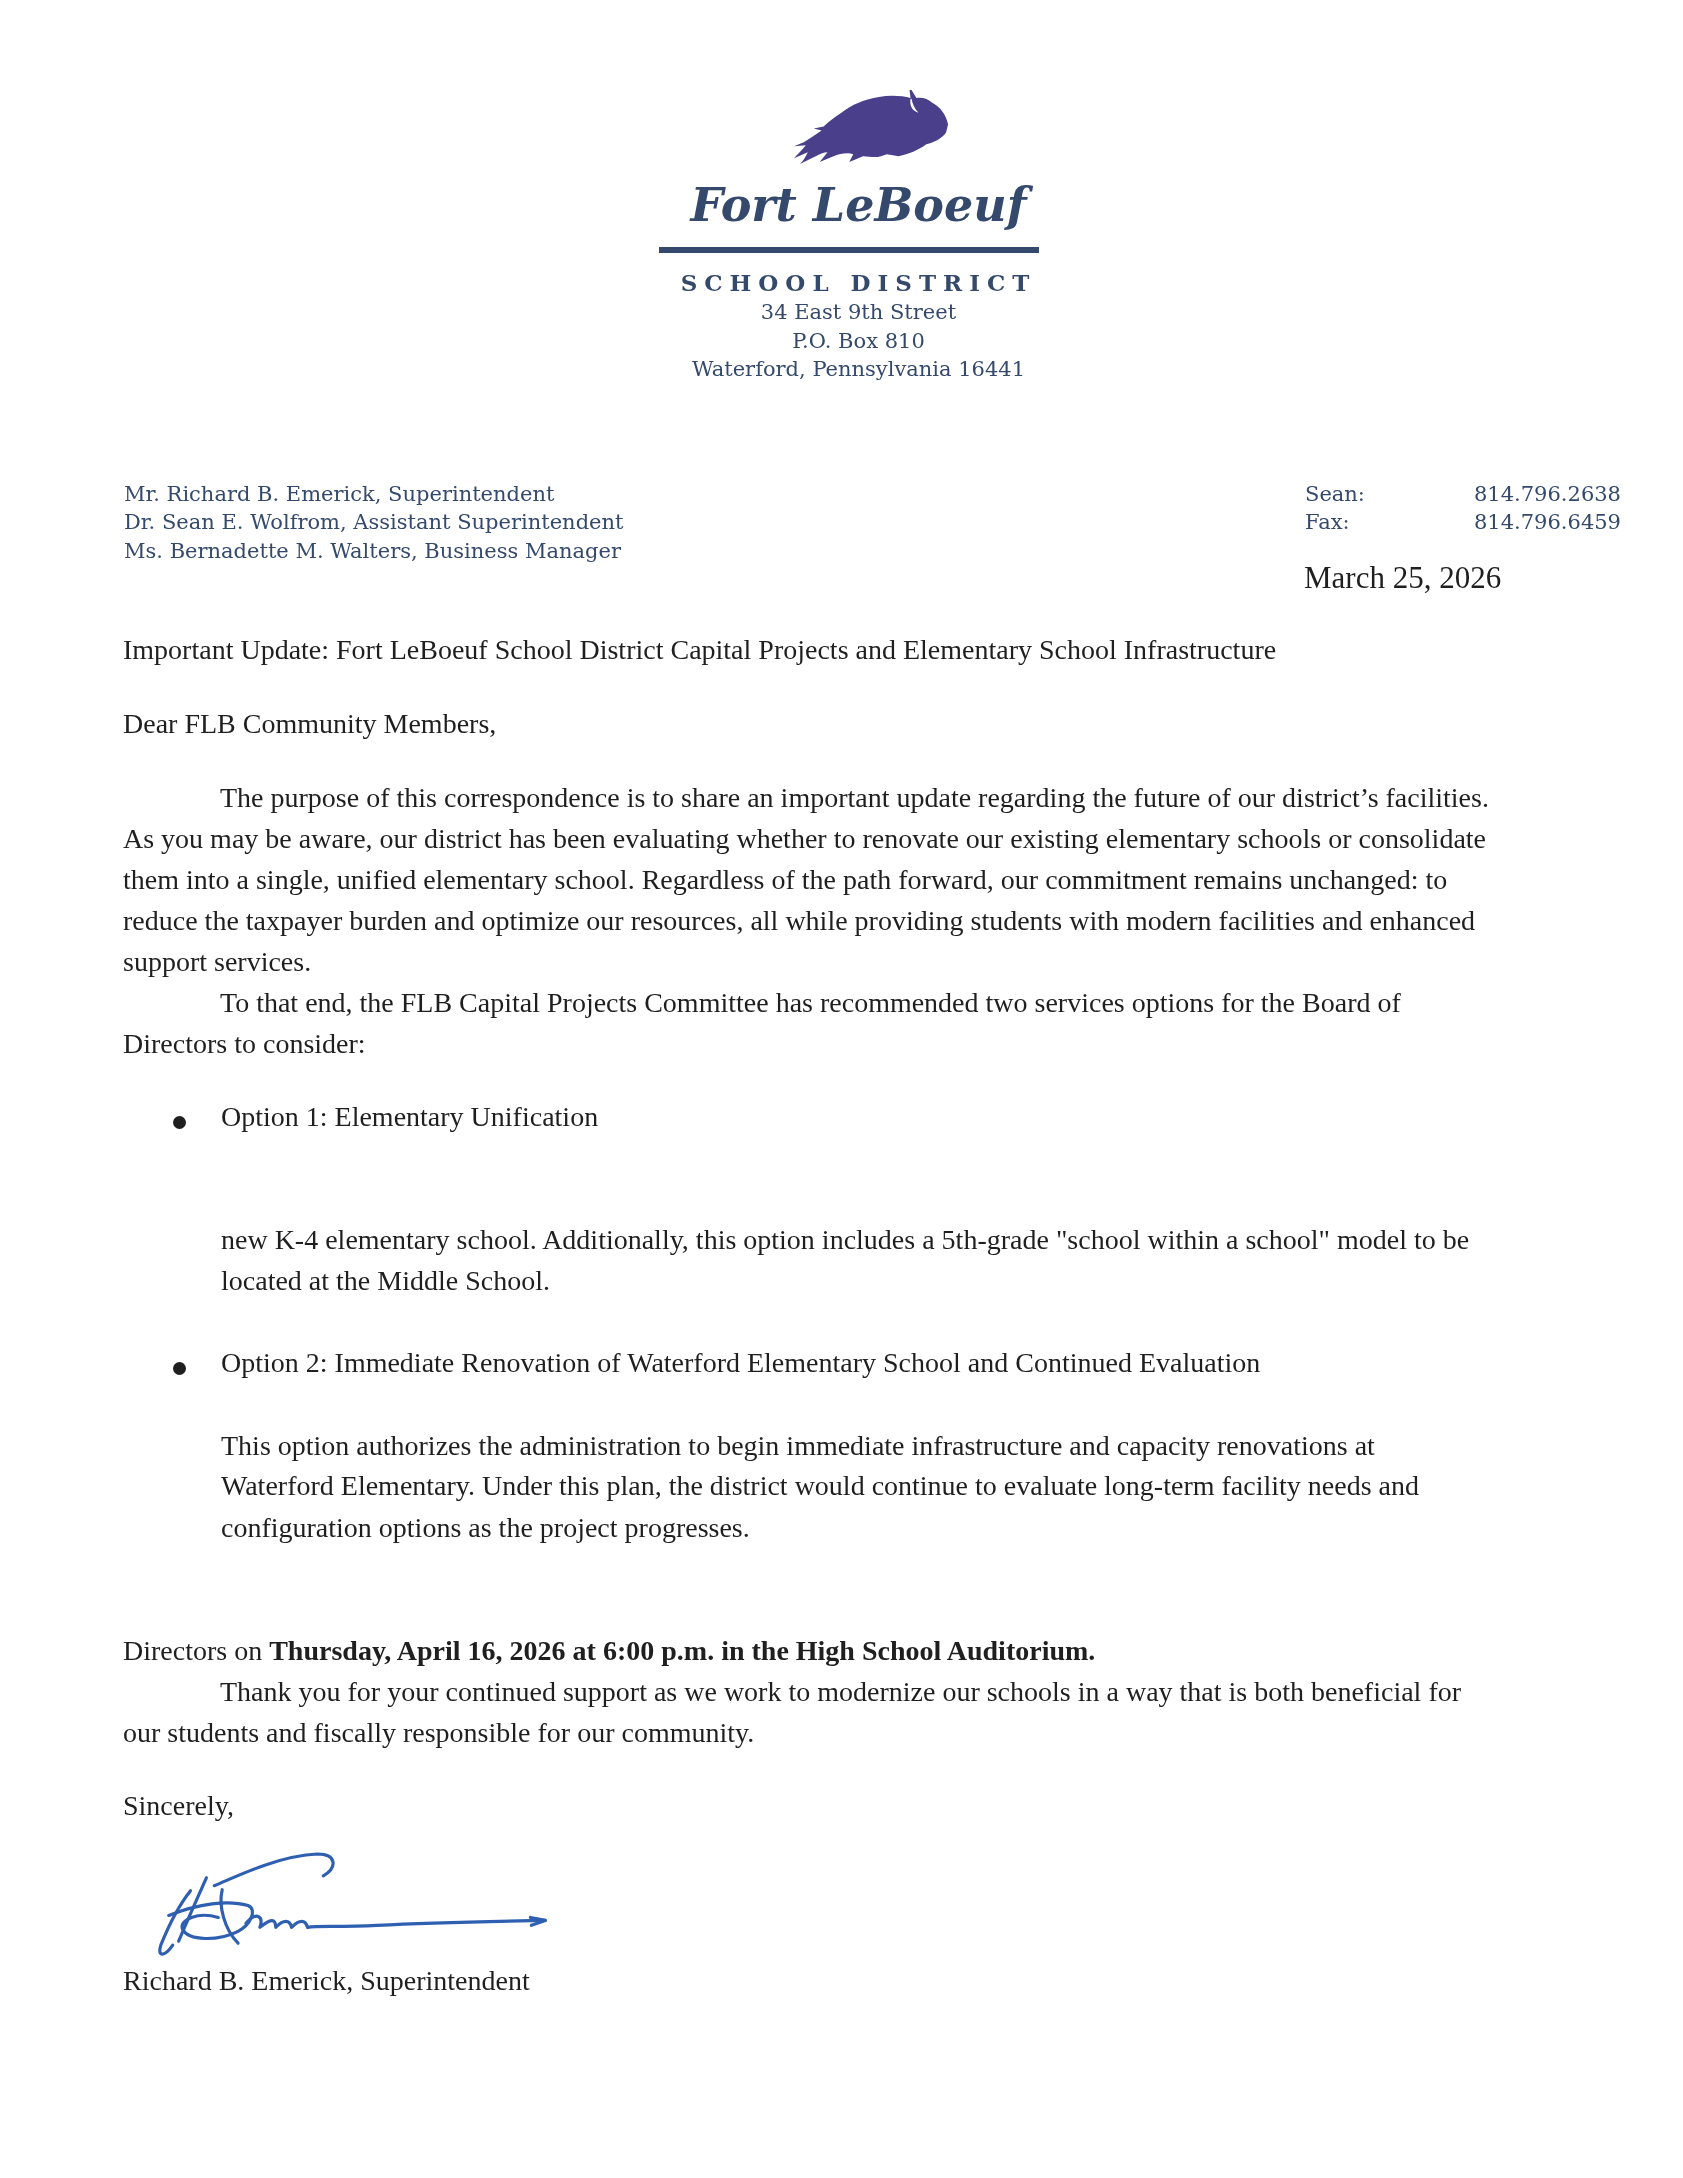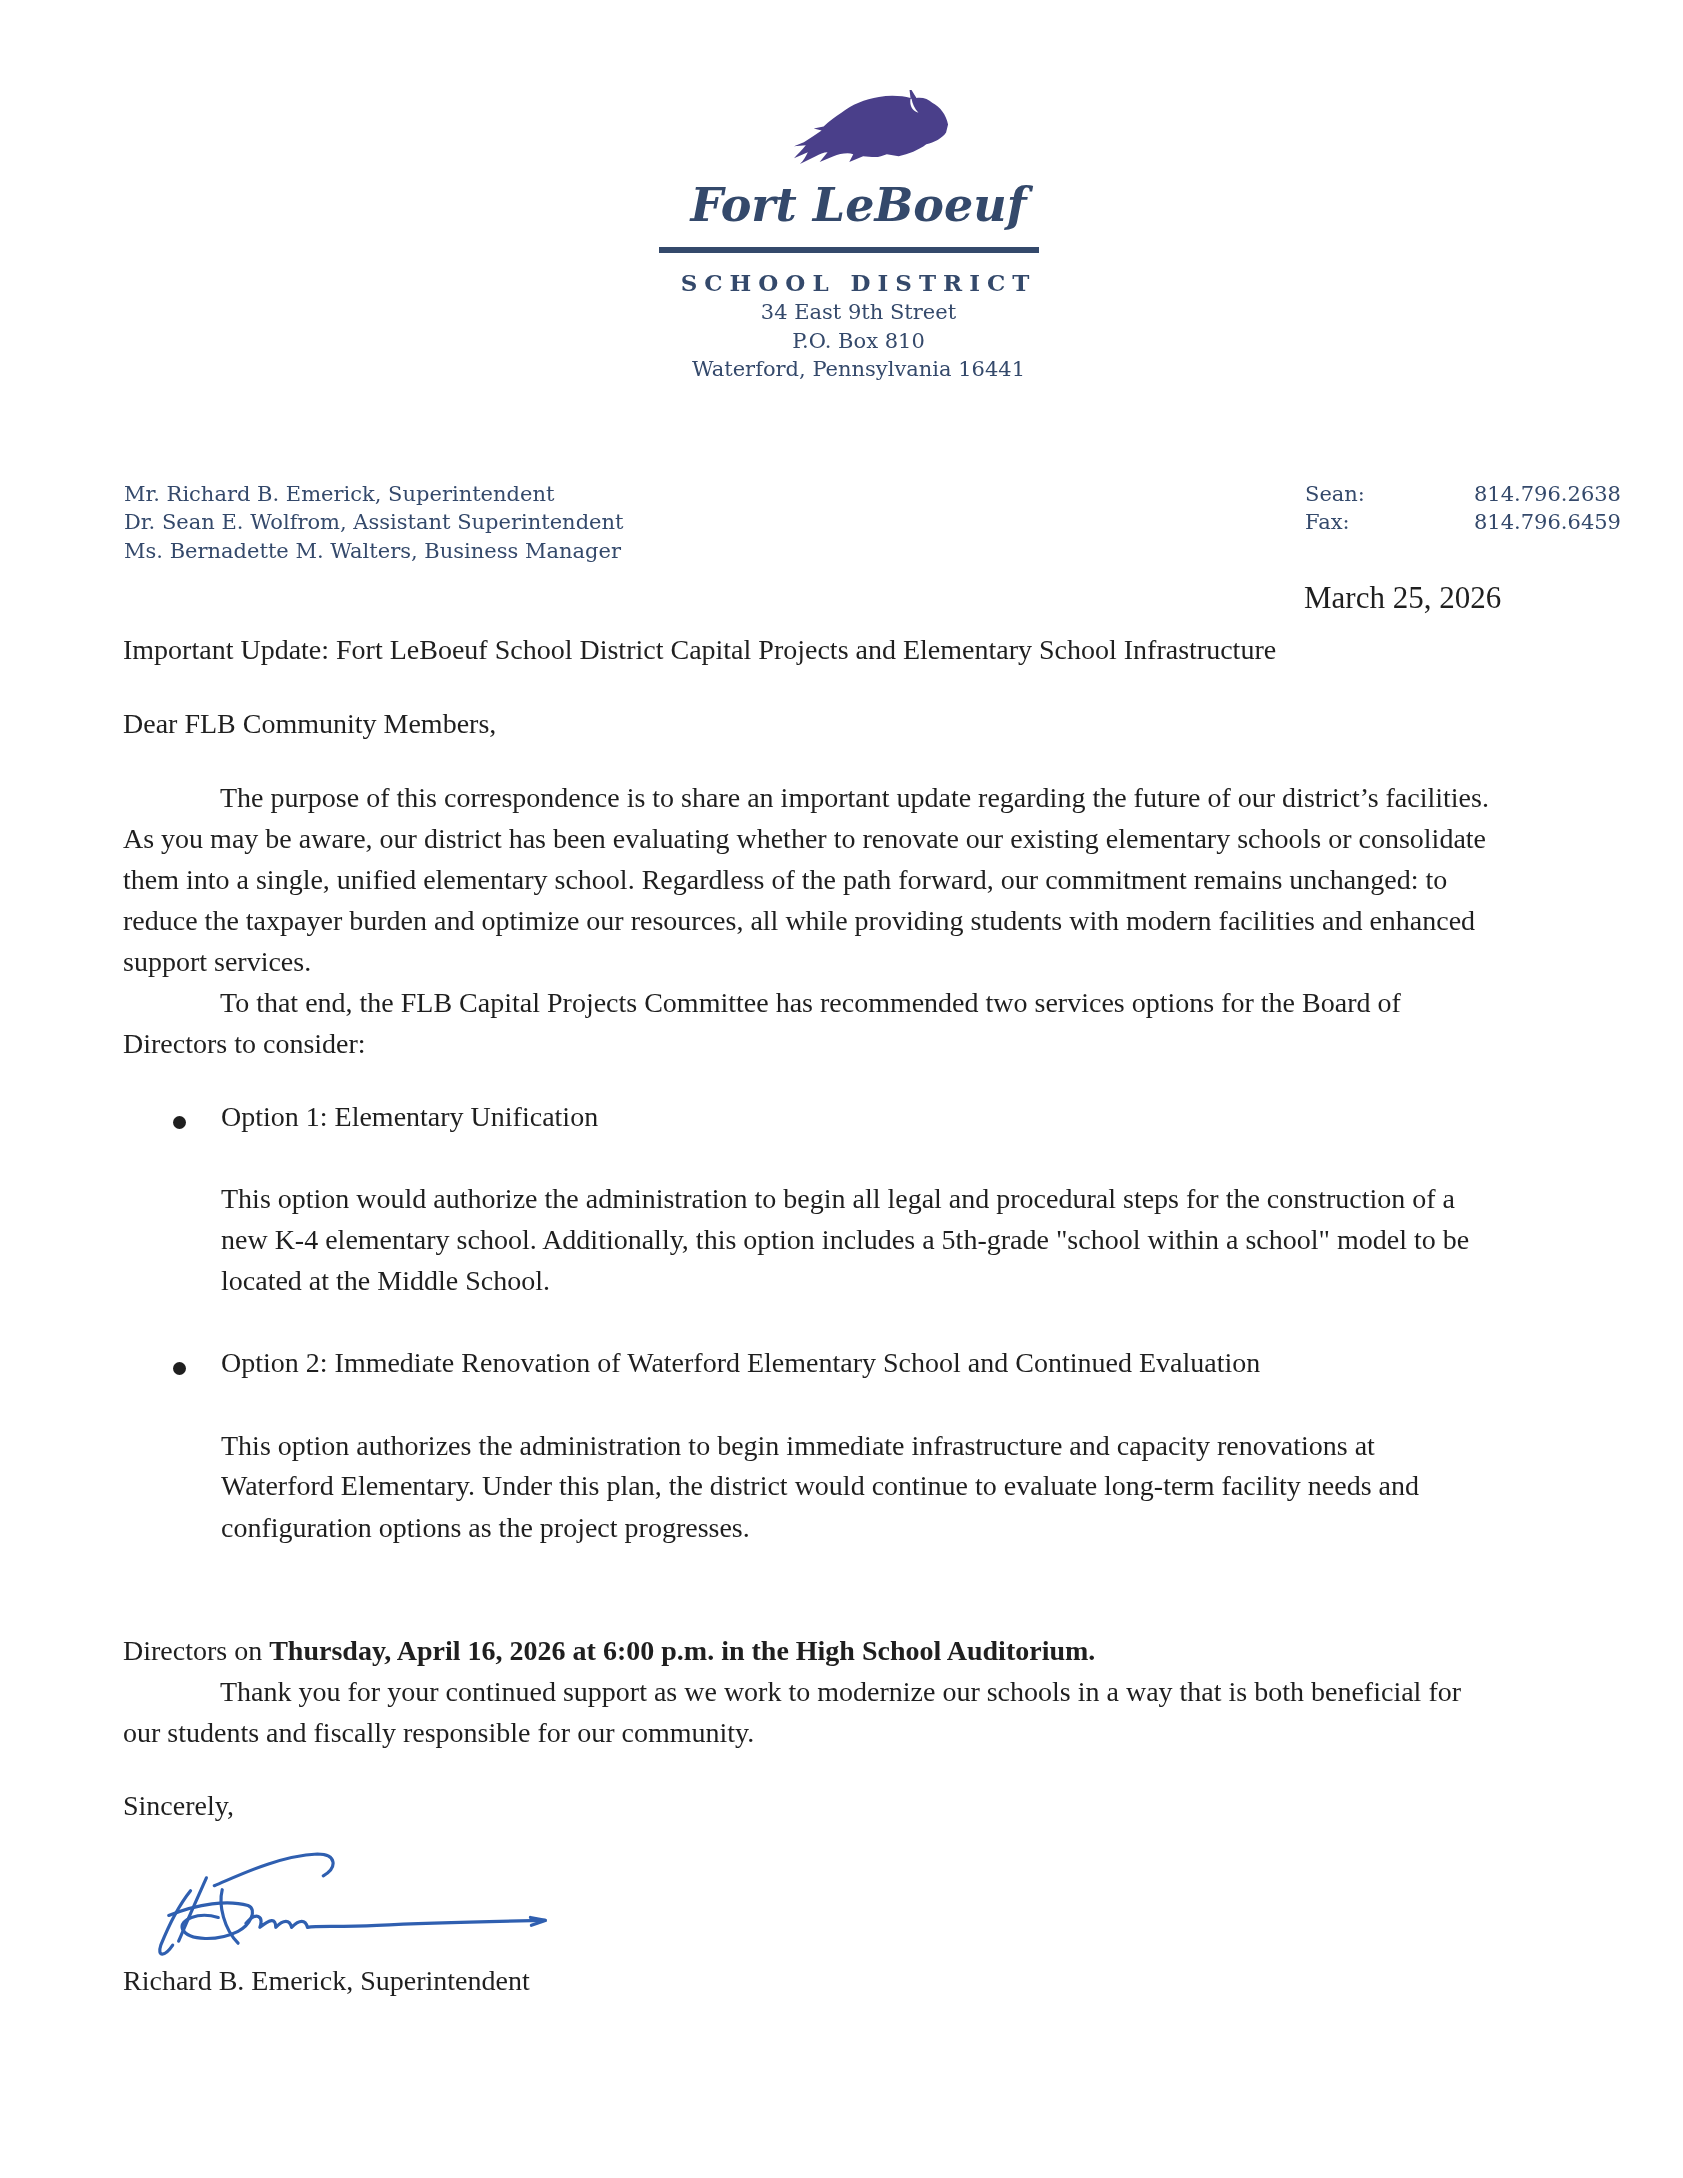--- a/index.html
+++ b/index.html
@@ -18,21 +18,21 @@
   #district { position: absolute; left: 0; width: 1717px; top: 269px; text-align: center;
               font-family: "DejaVu Serif", serif; font-weight: bold; font-size: 23px;
               letter-spacing: 7px; color: #34496b; }
   .addr { position: absolute; left: 0; width: 1717px; text-align: center;
           font-family: "DejaVu Serif", serif; font-size: 21px; color: #34496b; }
 
   .staff { left: 124px; font-size: 21px; }
   .contact-label { left: 1305px; font-size: 21px; }
   .contact-value { left: 1474px; font-size: 21px; }
 
-  .date { left: 1304px; top: 560px; font-family: "Liberation Serif", serif; font-size: 31px; color: #1f1f1f; margin-top: 20px; }
+  .date { left: 1304px; top: 560px; font-family: "Liberation Serif", serif; font-size: 31px; color: #1f1f1f; }
 
   .line { position: absolute; white-space: nowrap; }
   .bullet-dot { position: absolute; width: 13px; height: 13px; border-radius: 50%; background: #1f1f1f; }
   b { font-weight: bold; }
 
   #signature { position: absolute; left: 139px; top: 1846px; width: 436px; height: 129px; }
 </style>
 </head>
 <body>
 
@@ -68,21 +68,20 @@
   <div class="line body-serif" style="left:123px; top:823px">As you may be aware, our district has been evaluating whether to renovate our existing elementary schools or consolidate</div>
   <div class="line body-serif" style="left:123px; top:864px">them into a single, unified elementary school.  Regardless of the path forward, our commitment remains unchanged: to</div>
   <div class="line body-serif" style="left:123px; top:905px">reduce the taxpayer burden and optimize our resources, all while providing students with modern facilities and enhanced</div>
   <div class="line body-serif" style="left:123px; top:946px">support services.</div>
 
   <div class="line body-serif" style="left:220px; top:987px">To that end, the FLB Capital Projects Committee has recommended two services options for the Board of</div>
   <div class="line body-serif" style="left:123px; top:1028px">Directors to consider:</div>
 
   <div class="bullet-dot" style="left:173px; top:1116px"></div>
   <div class="line body-serif" style="left:221px; top:1101px">Option 1: Elementary Unification</div>
-  <div class="line body-serif" style="left:221px; top:1183px">This option would authorize the administration to begin all legal and procedural steps for the construction of a</div>
   <div class="line body-serif" style="left:221px; top:1224px">new K-4 elementary school.  Additionally, this option includes a 5th-grade "school within a school" model to be</div>
   <div class="line body-serif" style="left:221px; top:1265px">located at the Middle School.</div>
 
   <div class="bullet-dot" style="left:173px; top:1362px"></div>
   <div class="line body-serif" style="left:221px; top:1347px">Option 2: Immediate Renovation of Waterford Elementary School and Continued Evaluation</div>
   <div class="line body-serif" style="left:221px; top:1430px">This option authorizes the administration to begin immediate infrastructure and capacity renovations at</div>
   <div class="line body-serif" style="left:221px; top:1470px">Waterford Elementary.  Under this plan, the district would continue to evaluate long-term facility needs and</div>
   <div class="line body-serif" style="left:221px; top:1512px">configuration options as the project progresses.</div>
 
   <div class="line body-serif" style="left:123px; top:1635px"><span>Directors on </span><b>Thursday, April 16, 2026 at 6:00 p.m. in the High School Auditorium.</b></div>

